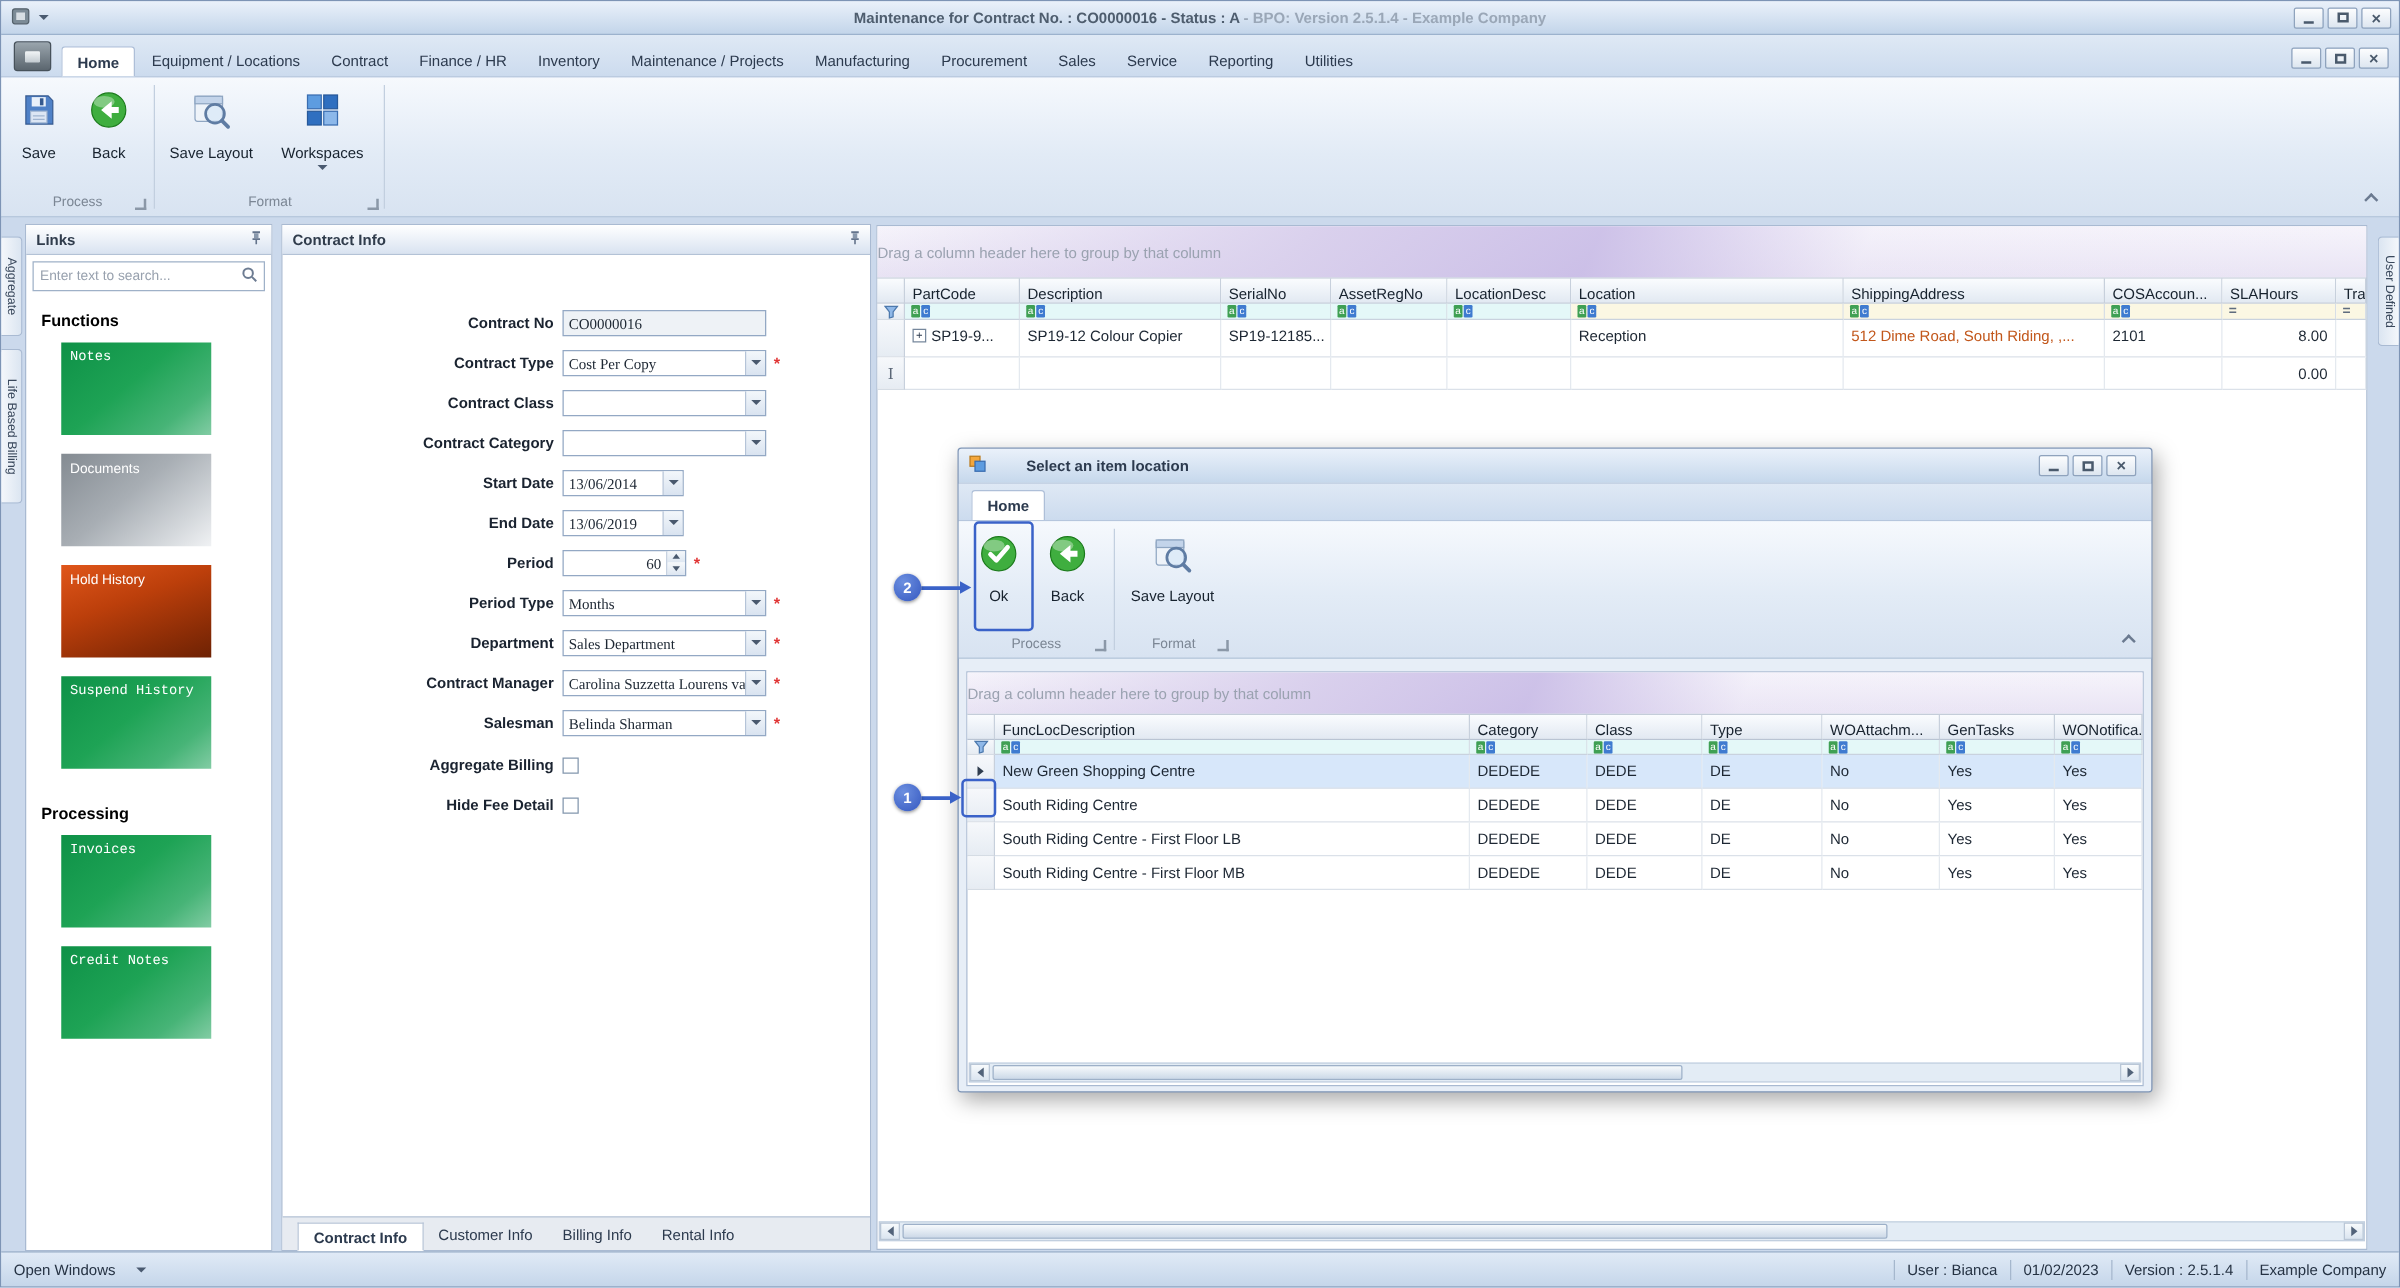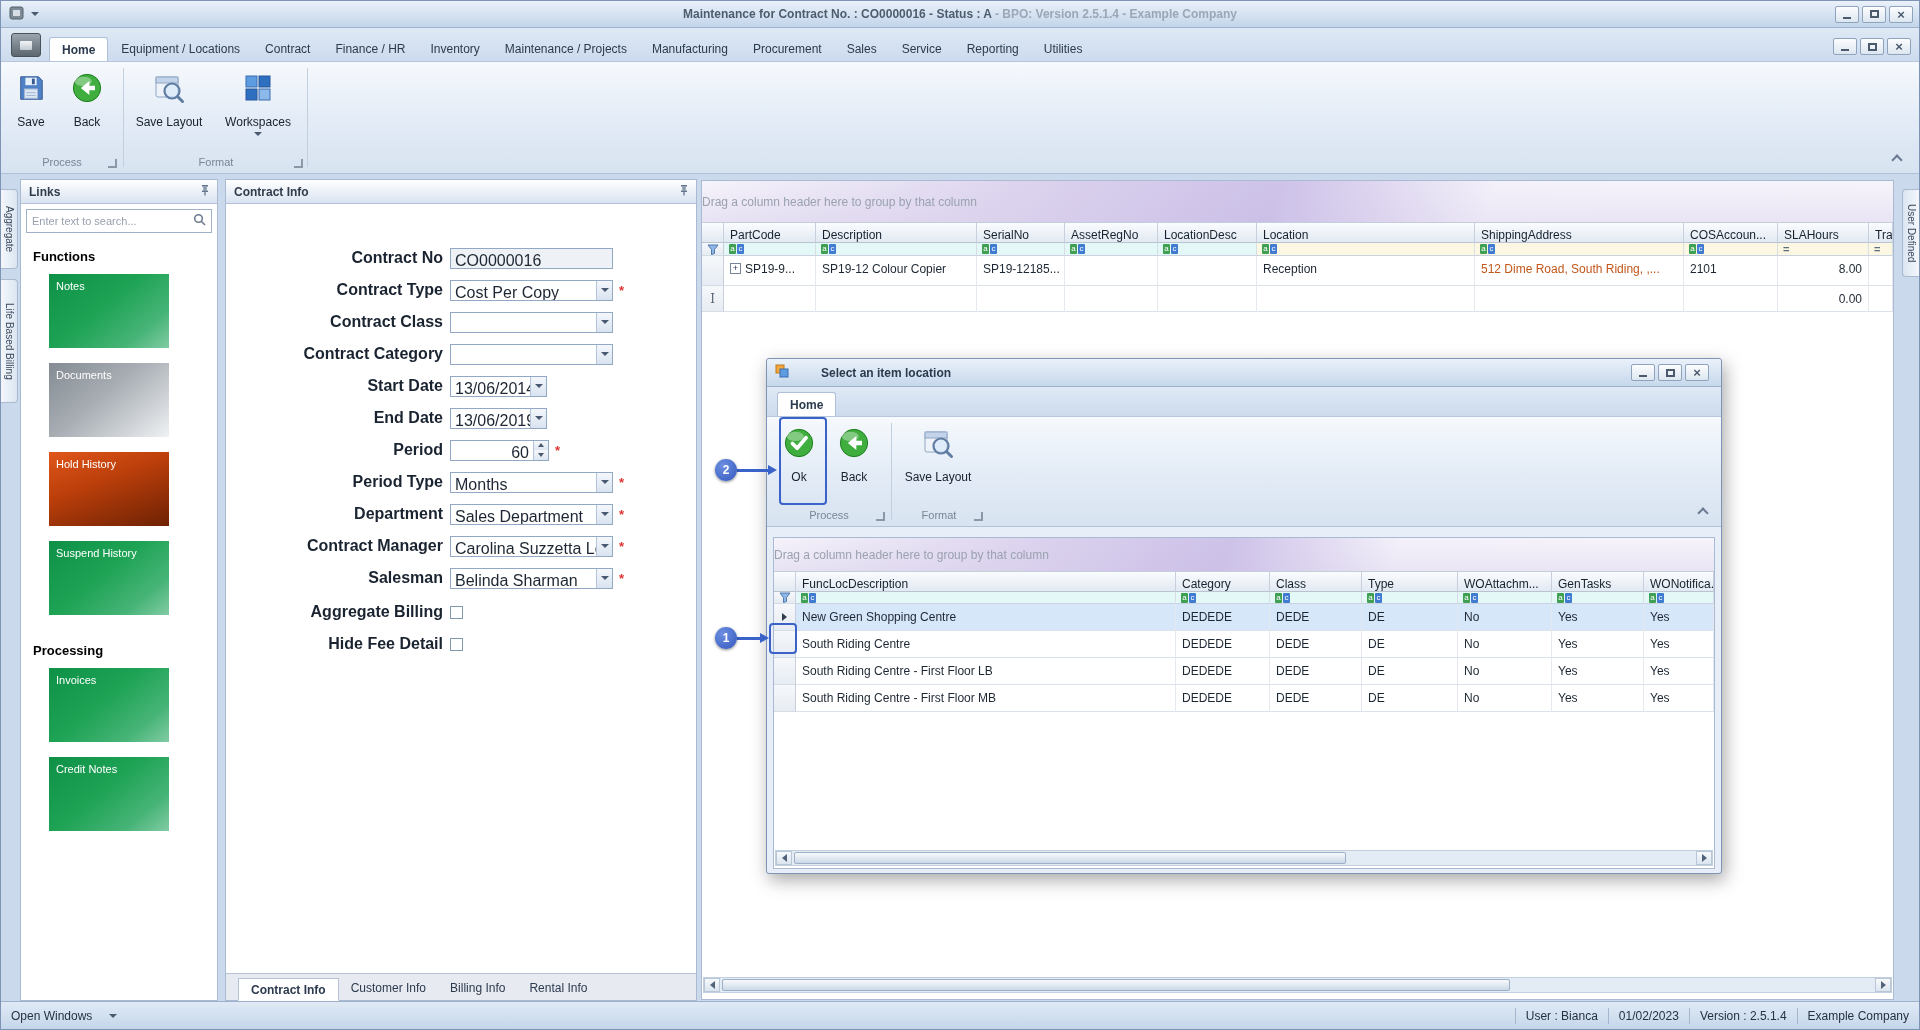--- a/index.html
+++ b/index.html
@@ -58,33 +58,33 @@
   .phead { height:24px; background:linear-gradient(#ffffff,#d9e3f1); border-bottom:1px solid #b3c2d6;
     display:flex; align-items:center; padding:0 6px 0 8px; font-weight:bold; color:#303c4c; font-size:12px; }
   .phead .pin { margin-left:auto; }
 
   
   .searchbox { margin:5px 5px 2px 5px; height:24px; border:1px solid #9fb1c8; background:#fff; display:flex; align-items:center; padding:0 5px; }
   .searchbox input { border:none; outline:none; flex:1; font-size:11px; font-family:"Liberation Sans",sans-serif; color:#333; }
   .searchbox input::placeholder { color:#98a1ae; }
   .sect { font-size:13px; font-weight:bold; color:#000; margin:16px 0 10px 12px; }
   .navbtn { width:120px; height:74px; margin:0 0 15px 28px; color:#fff; font-size:11px; padding:6px 7px; cursor:default; }
-  .nav-green { background:linear-gradient(140deg,#0e9147 0%, #1ea355 45%, #47b477 78%, #82cca4 100%); }
+  .nav-green { background:linear-gradient(140deg,#0e9147 0%, #1ea355 45%, #47b477 78%, #82cca4 100%);font-family:Liberation Mono, monospace; }
   .nav-gray  { background:linear-gradient(140deg,#848b92 0%, #a8aeb4 45%, #d2d6da 78%, #f0f2f4 100%); }
   .nav-red   { background:linear-gradient(160deg,#e0561a 0%, #bc3f0b 40%, #8a2c06 78%, #6e2204 100%); }
 
   
   .crow { position:absolute; left:0; height:22px; display:flex; align-items:center; width:100%; }
-  .flabel { flex:0 0 224px; text-align:right; font-weight:bold; font-size:16px; color:#1a2330; padding-right:7px; white-space:nowrap; }
+  .flabel { flex:0 0 224px; text-align:right; font-weight:bold; font-size:12px; color:#1a2330; padding-right:7px; white-space:nowrap; }
   .tbox, .combo, .numbox { height:21px; border:1px solid #93a8c4; background:#fff; display:flex; align-items:stretch; overflow:hidden; }
   .tbox { width:163px; background:#eef2f6; }
   .combo { width:163px; }
   .combo.date { width:97px; }
   .numbox { width:99px; }
-  .val { flex:1; padding:3px 4px 0 4px; font-size:16px; white-space:nowrap; overflow:hidden; }
+  .val { flex:1; padding:3px 4px 0 4px; font-size:12px; white-space:nowrap; overflow:hidden;font-family:Liberation Serif, serif; }
   .val.num { text-align:right; }
   .ddbtn { width:16px; border-left:1px solid #b5c4d8; background:linear-gradient(#f3f7fb,#d9e3f0); display:flex; align-items:center; justify-content:center; }
   .dda { width:0; height:0; border-left:4px solid transparent; border-right:4px solid transparent; border-top:4px solid #49596e; }
   .spin { width:15px; border-left:1px solid #b5c4d8; display:flex; flex-direction:column; }
   .spin span { flex:1; display:flex; align-items:center; justify-content:center; background:linear-gradient(#f5f8fb,#dde6f1); }
   .spin .up::after { content:''; border-left:3px solid transparent; border-right:3px solid transparent; border-bottom:4px solid #49596e; }
   .spin .down::after { content:''; border-left:3px solid transparent; border-right:3px solid transparent; border-top:4px solid #49596e; }
   .req { color:#e03434; font-weight:bold; margin-left:6px; font-size:13px; }
   .cb { width:13px; height:13px; border:1px solid #8296ad; background:#fff; }
   .ctabs { position:absolute; left:0; right:0; bottom:0; height:27px; background:#e7ebf1; border-top:1px solid #b6c3d6; display:flex; align-items:flex-end; padding-left:12px; }

